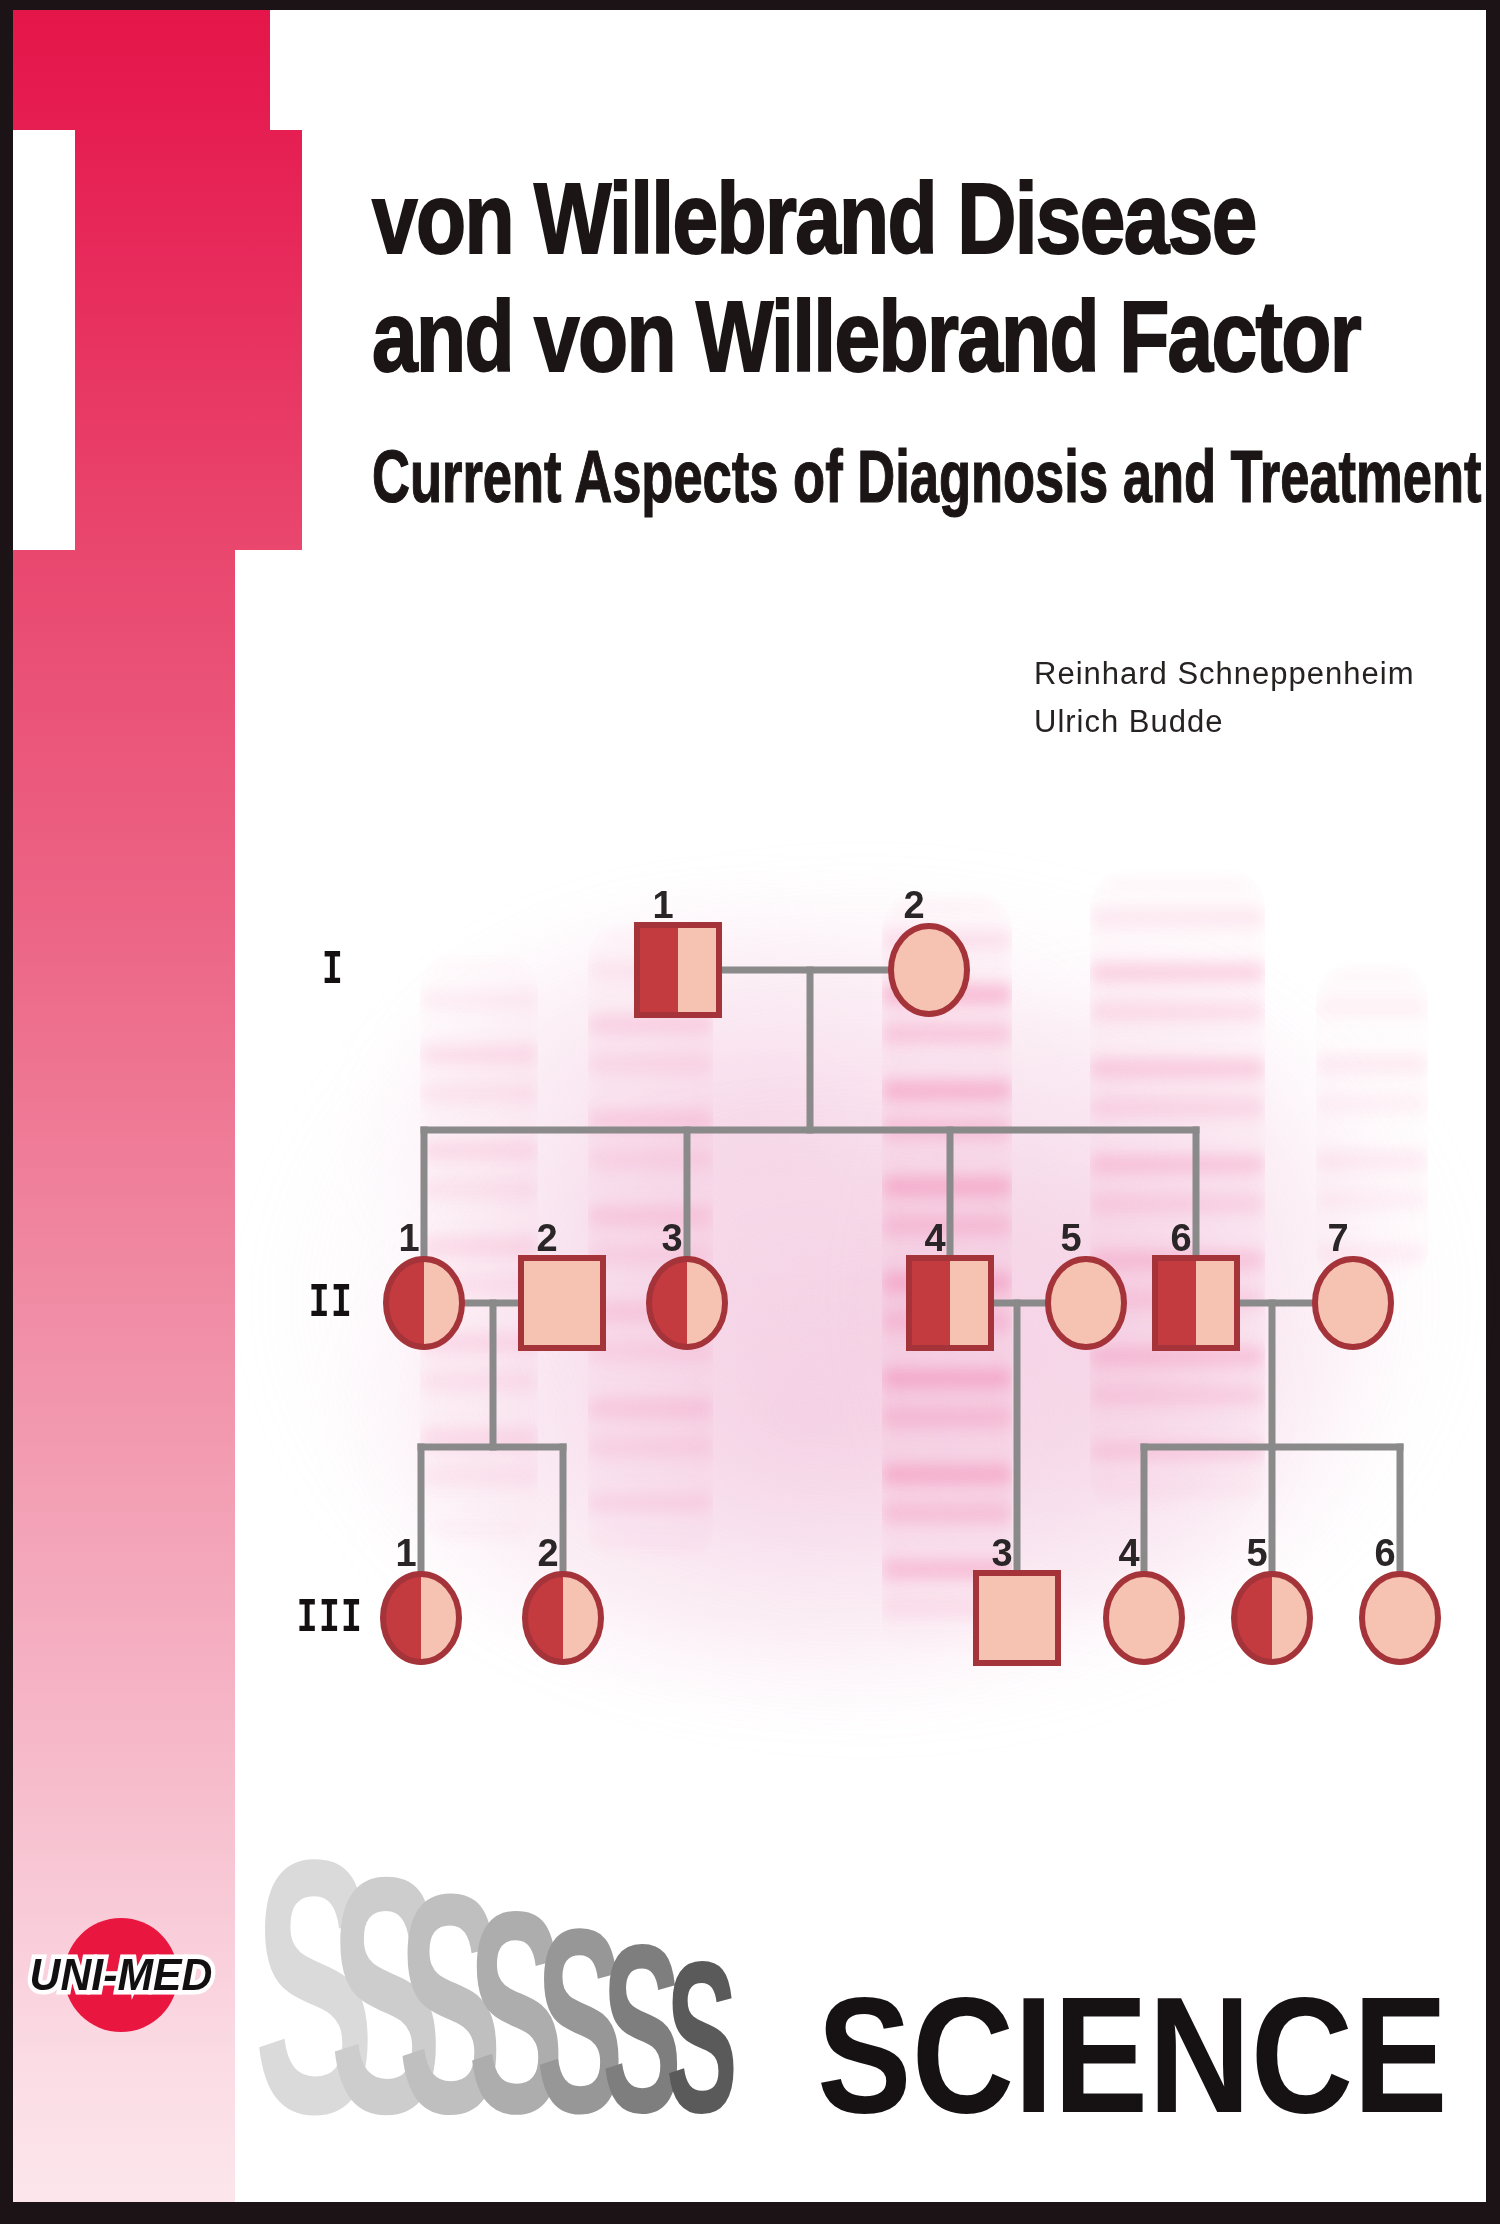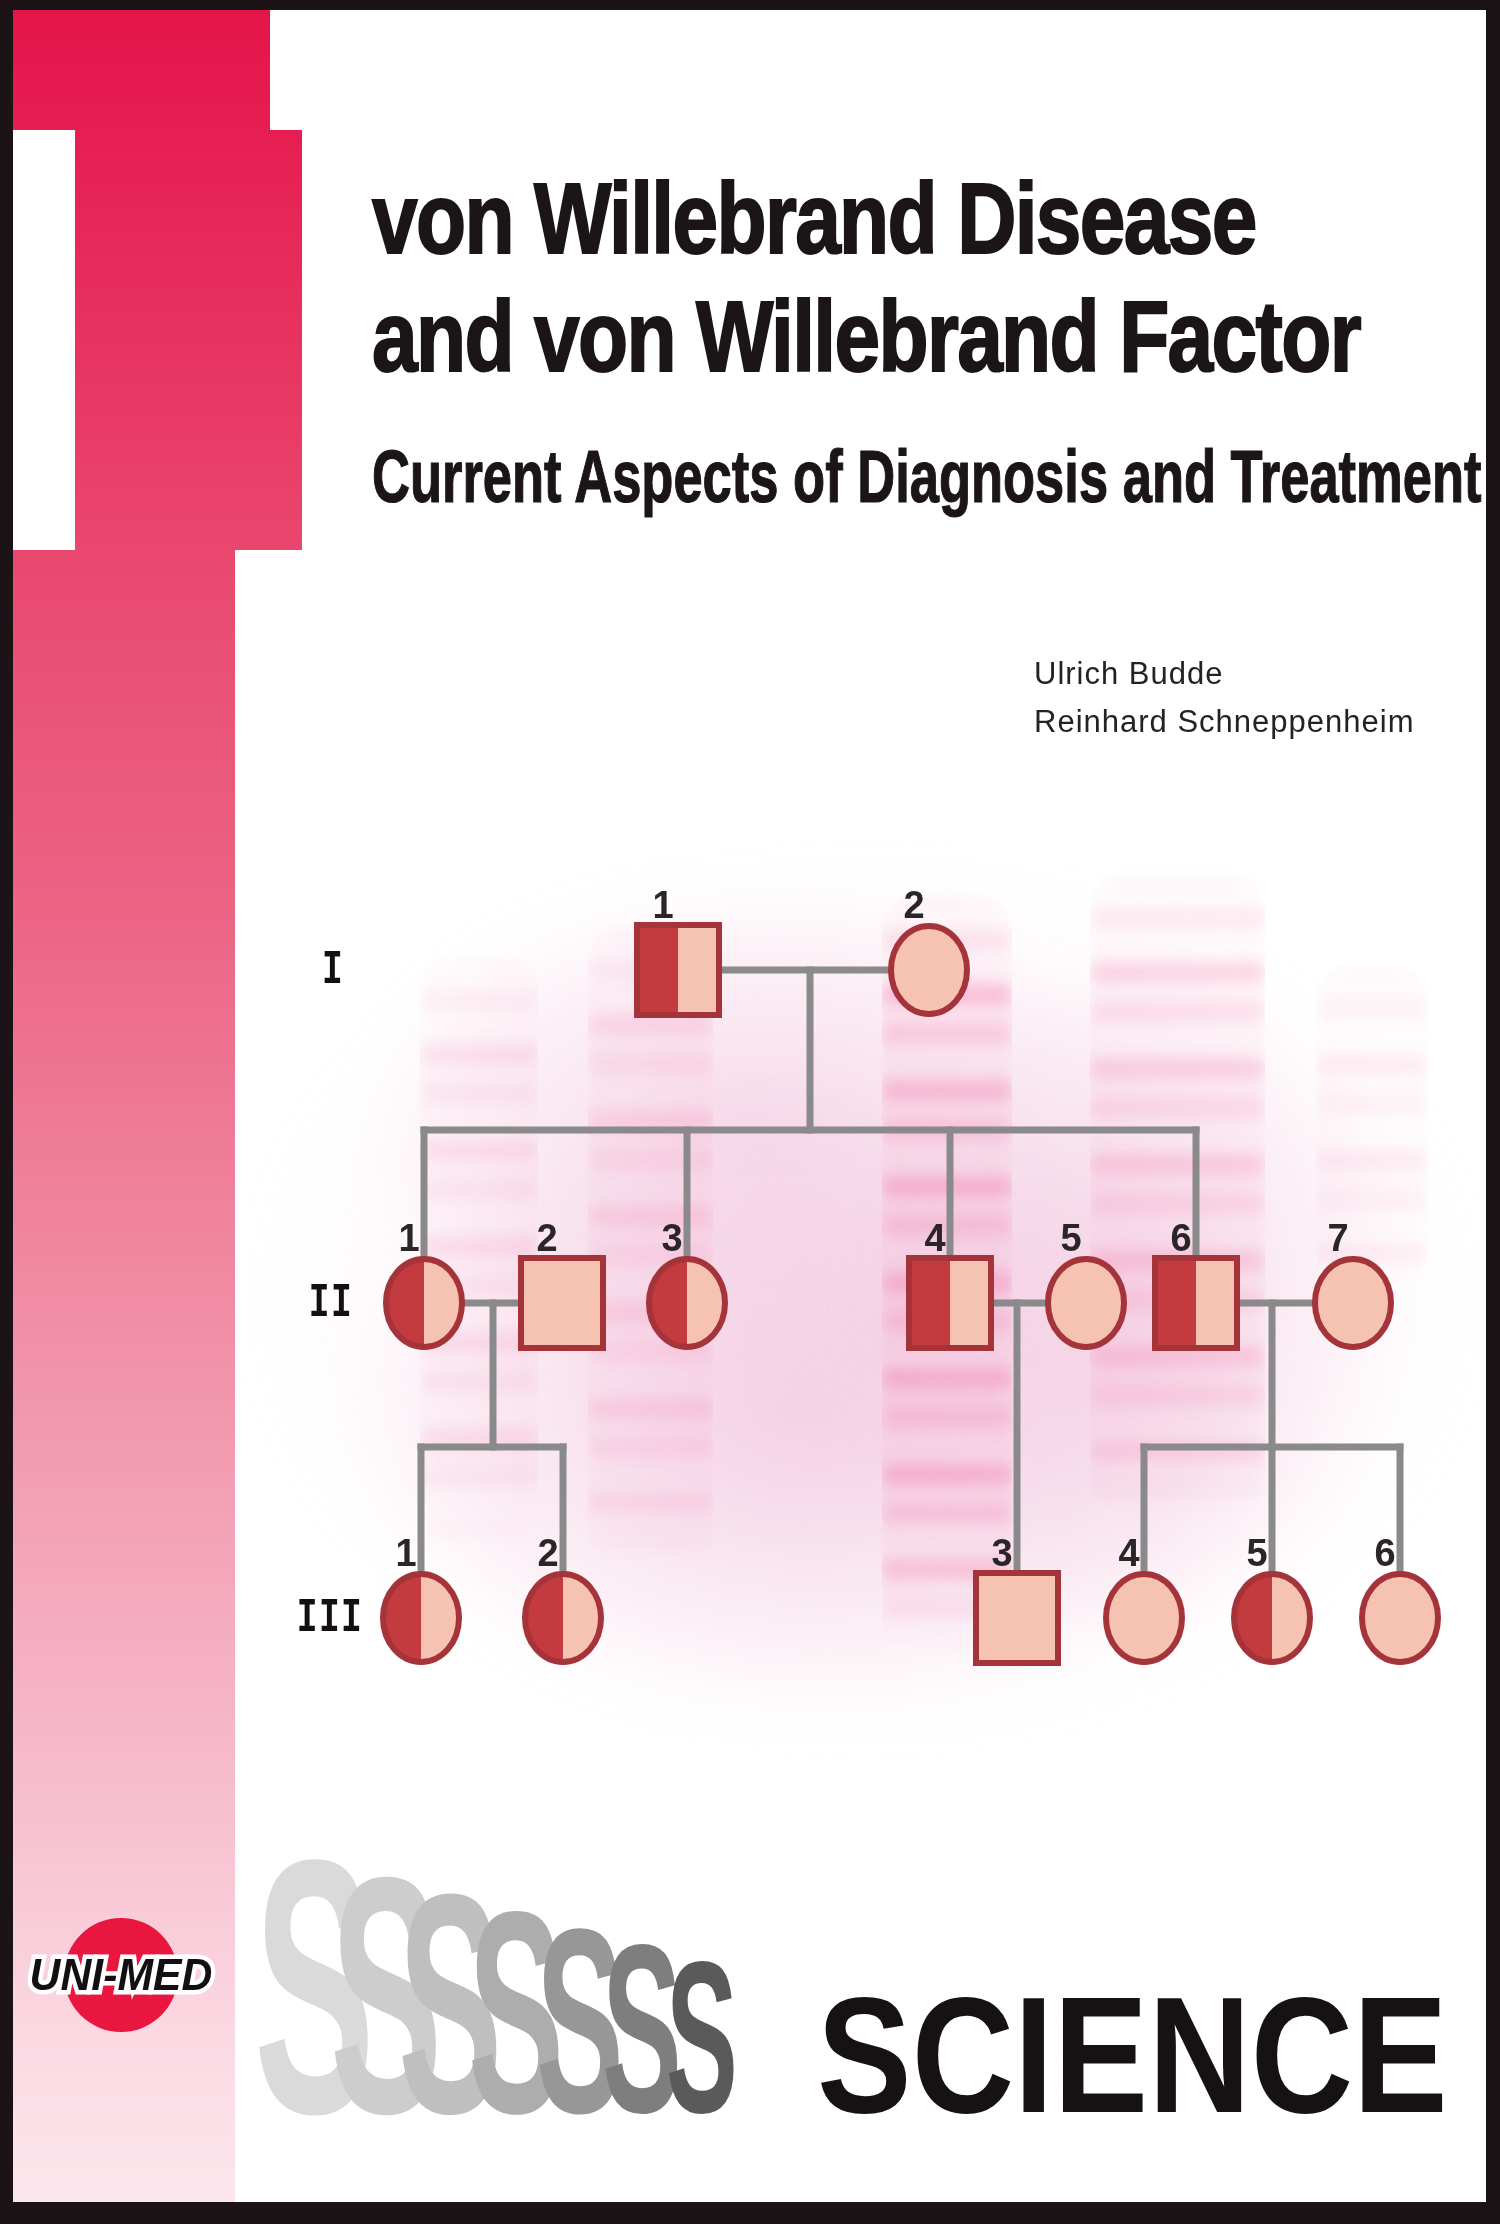--- a/index.html
+++ b/index.html
@@ -78,22 +78,22 @@
     <div class="lane lane3"></div>
     <div class="lane lane4"></div>
     <div class="lane lane5"></div>
   </div>
 
   <h1 class="title t1">von Willebrand Disease</h1>
   <h1 class="title t2">and von Willebrand Factor</h1>
   <div class="subtitle">Current Aspects of Diagnosis and Treatment</div>
 
   <div class="authors">
+    <div>Reinhard Schneppenheim</div>
     <div>Ulrich Budde</div>
-    <div>Reinhard Schneppenheim</div>
   </div>
 
   <svg id="overlay" viewBox="0 0 1500 2224">
       <line x1="678" y1="970" x2="929" y2="970" stroke="#8a8a8a" stroke-width="7" stroke-linecap="square"></line>
       <line x1="810" y1="970" x2="810" y2="1130" stroke="#8a8a8a" stroke-width="7" stroke-linecap="square"></line>
       <line x1="424" y1="1130" x2="1196" y2="1130" stroke="#8a8a8a" stroke-width="7" stroke-linecap="square"></line>
       <line x1="424" y1="1130" x2="424" y2="1303" stroke="#8a8a8a" stroke-width="7" stroke-linecap="square"></line>
       <line x1="687" y1="1130" x2="687" y2="1303" stroke="#8a8a8a" stroke-width="7" stroke-linecap="square"></line>
       <line x1="950" y1="1130" x2="950" y2="1303" stroke="#8a8a8a" stroke-width="7" stroke-linecap="square"></line>
       <line x1="1196" y1="1130" x2="1196" y2="1303" stroke="#8a8a8a" stroke-width="7" stroke-linecap="square"></line>

